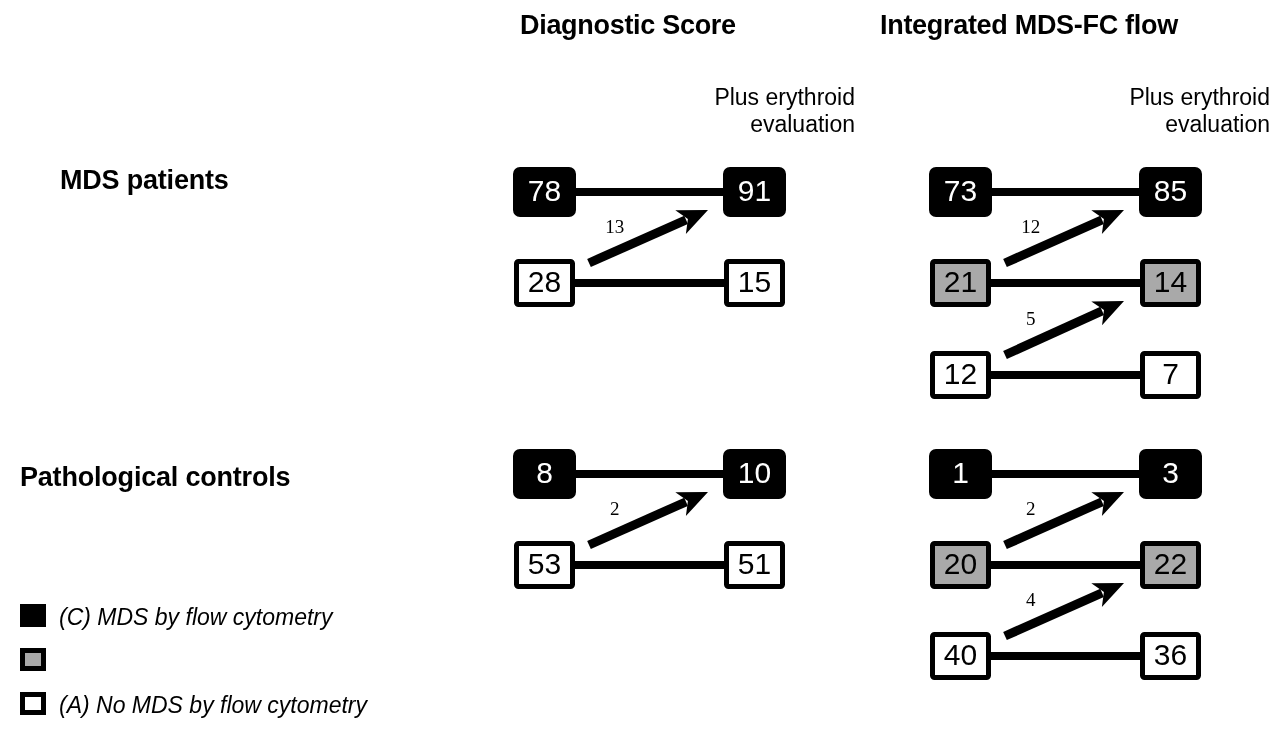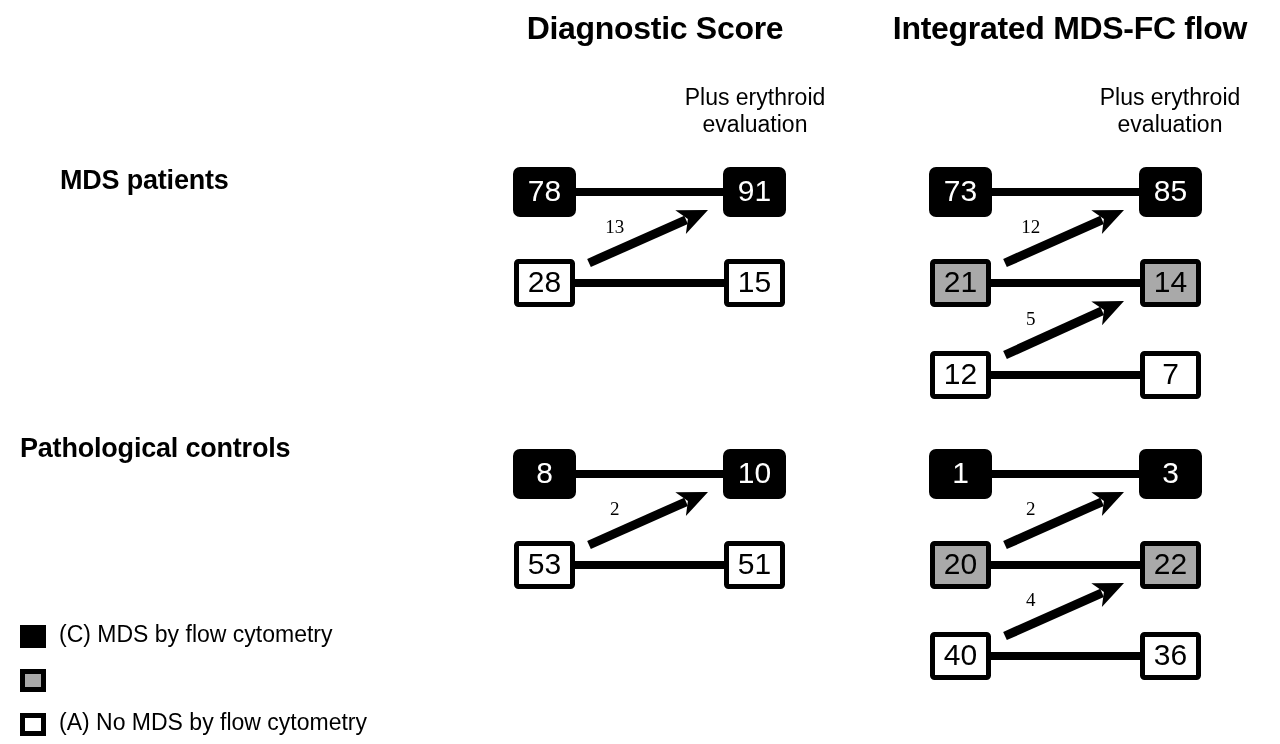--- a/index.html
+++ b/index.html
@@ -12,50 +12,49 @@
     height: 744px;
     position: relative;
     overflow: hidden;
     font-family: "Liberation Sans", sans-serif;
     color: #000000;
   }
 
   
   .col-title {
     position: absolute;
-    font-size: 32px;
+    font-size: 27px;
     font-weight: bold;
-    text-align: center;
     letter-spacing: -0.3px;
     white-space: nowrap;
   }
   #col-title-0 { left: 520px; top: 10px; width: 270px; }
   #col-title-1 { left: 880px; top: 10px; width: 380px; }
 
   .col-sub {
     position: absolute;
     font-size: 23px;
     font-weight: normal;
-    text-align: center;
+    text-align: right;
     line-height: 1.18;
   }
   #col-sub-0 { left: 655px; top: 84px; width: 200px; }
   #col-sub-1 { left: 1070px; top: 84px; width: 200px; }
 
   
   .row-label {
     position: absolute;
     font-size: 27px;
     font-weight: bold;
     text-align: left;
     white-space: nowrap;
     letter-spacing: -0.2px;
   }
   #row-label-0 { left: 60px; top: 165px; width: 360px; }
-  #row-label-1 { left: 20px; top: 433px; width: 430px; }
+  #row-label-1 { left: 20px; top: 462px; width: 430px; }
 
   
   #diagram {
     position: absolute;
     left: 0;
     top: 0;
     width: 1280px;
     height: 744px;
   }
   .box-text {
@@ -76,22 +75,23 @@
 
   
   #legend {
     position: absolute;
     left: 20px;
     top: 604px;
     width: 520px;
   }
   .legend-row {
     display: flex;
-    align-items: flex-end;
+    align-items: flex-start;
     height: 44px;
+    font-style: italic;
   }
   .legend-swatch {
     width: 26px;
     height: 23px;
     box-sizing: border-box;
     border: 5px solid #000000;
     flex: 0 0 auto;
     margin-right: 13px;
   }
   .legend-swatch.sw-black { background: #000000; border-color: #000000; }

